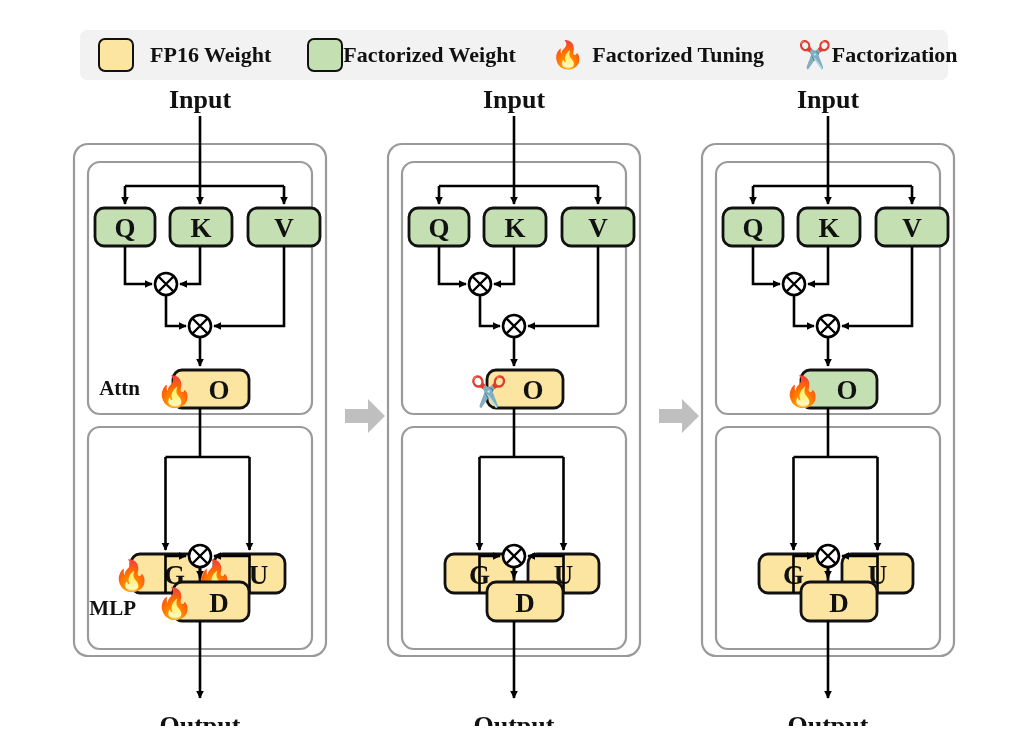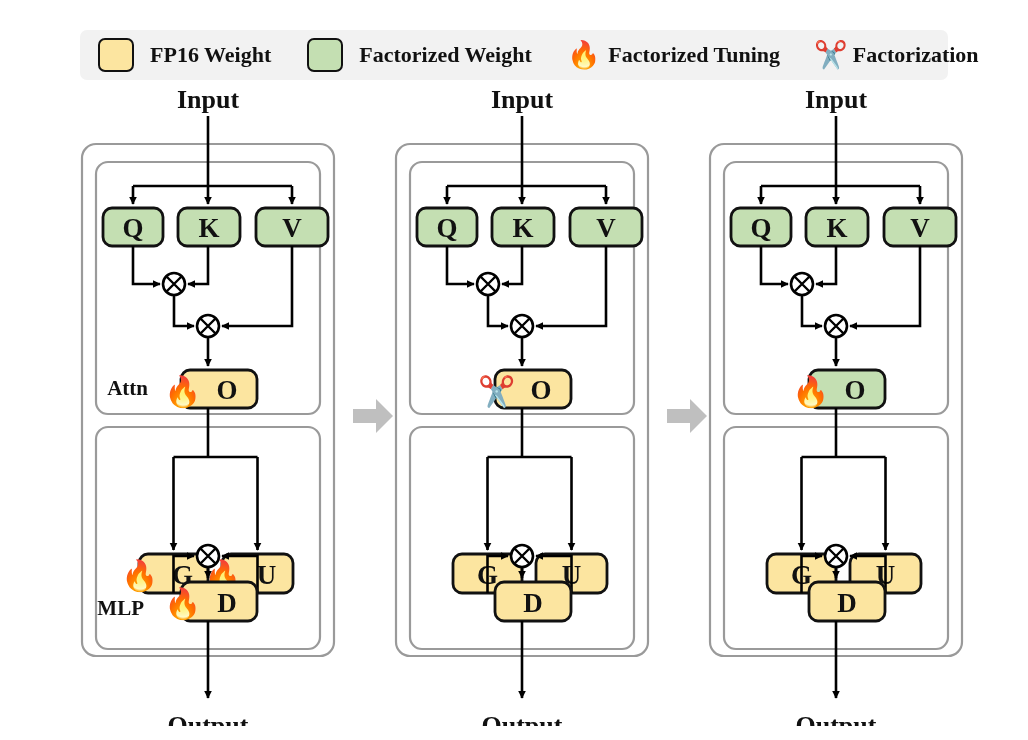--- a/index.html
+++ b/index.html
@@ -13,28 +13,28 @@
     display:flex;align-items:center;
   }
   .legend-item{display:flex;align-items:center;}
   .lg-swatch{width:36px;height:34px;border:2.5px solid #111;border-radius:7px;box-sizing:border-box;}
   .lg-label{font-family:"Liberation Serif",serif;font-weight:bold;font-size:22px;color:#111;white-space:nowrap;}
   .lg-emoji{font-size:27px;line-height:1;}
 
   .i1{margin-left:18px;}
   .i1 .lg-label{margin-left:16px;}
   .i2{margin-left:36px;}
-  .i2 .lg-label{margin-left:16px;}
+  .i2 .lg-label{}
   .i3{margin-left:36px;}
   .i3 .lg-label{margin-left:7px;}
   .i4{margin-left:34px;}
-  .i4 .lg-label{margin-left:5px;}
+  .i4 .lg-label{}
 
   
-  #diagram{position:absolute;left:8px;top:86px;width:844px;height:640px;}
+  #diagram{position:absolute;left:0;top:86px;width:844px;height:640px;}
   svg{display:block;}
   .boxlabel{font-family:"Liberation Serif",serif;font-weight:bold;font-size:27px;fill:#111;
             text-anchor:middle;dominant-baseline:central;}
   .iolabel{font-family:"Liberation Serif",serif;font-weight:bold;font-size:26px;fill:#111;
             text-anchor:middle;}
   .sectlabel{font-family:"Liberation Serif",serif;font-weight:bold;font-size:21px;fill:#111;
             text-anchor:end;dominant-baseline:central;}
   .emoji{font-size:30px;text-anchor:middle;dominant-baseline:central;
          font-family:"DejaVu Sans",sans-serif;}
   .wire{stroke:#000;stroke-width:2.6;fill:none;}

